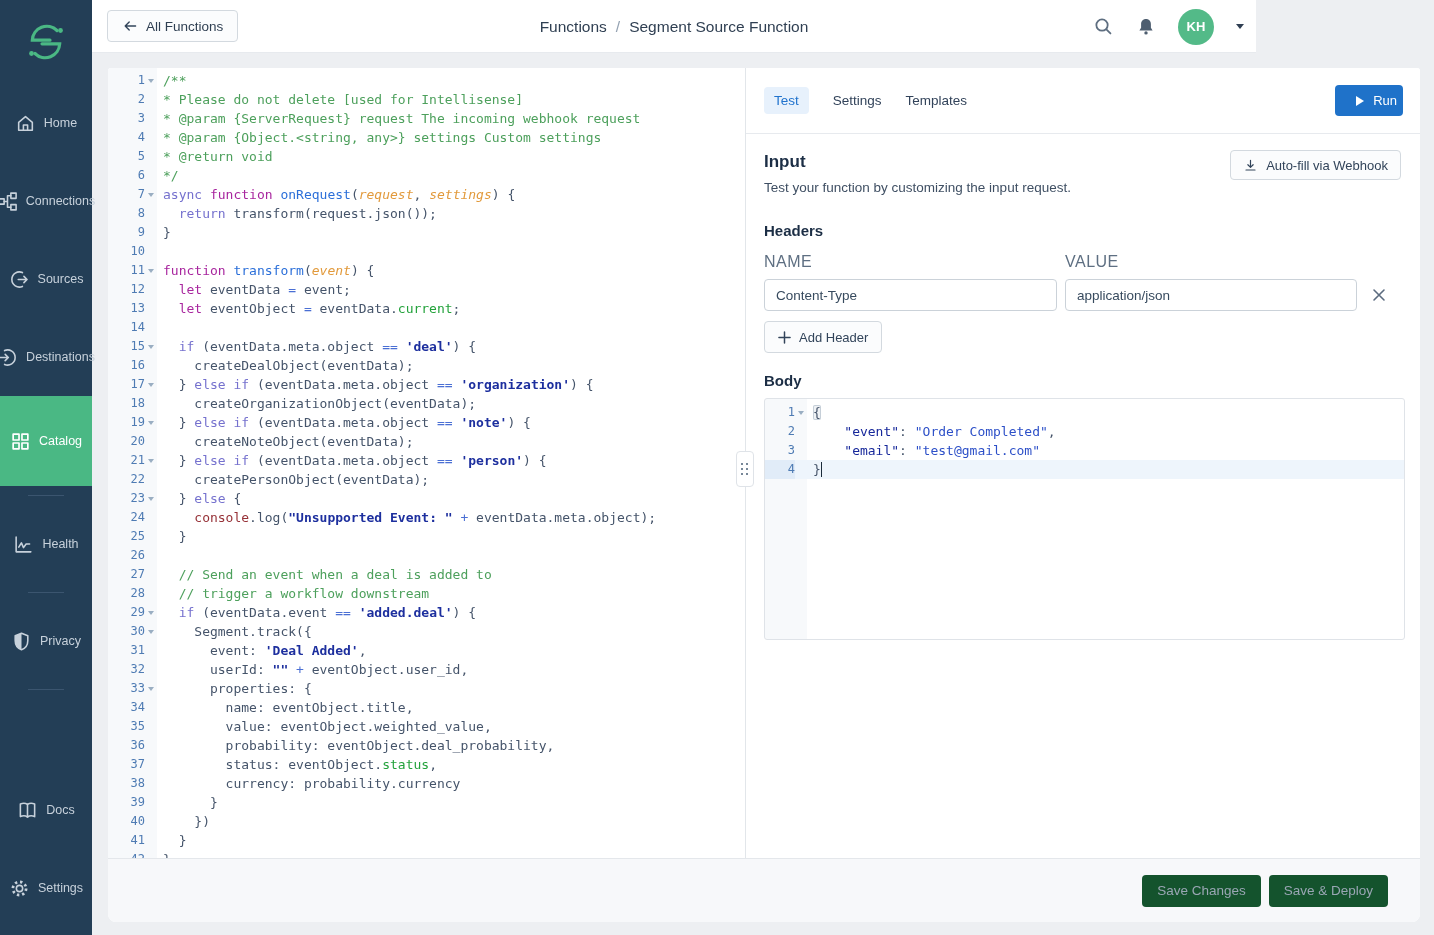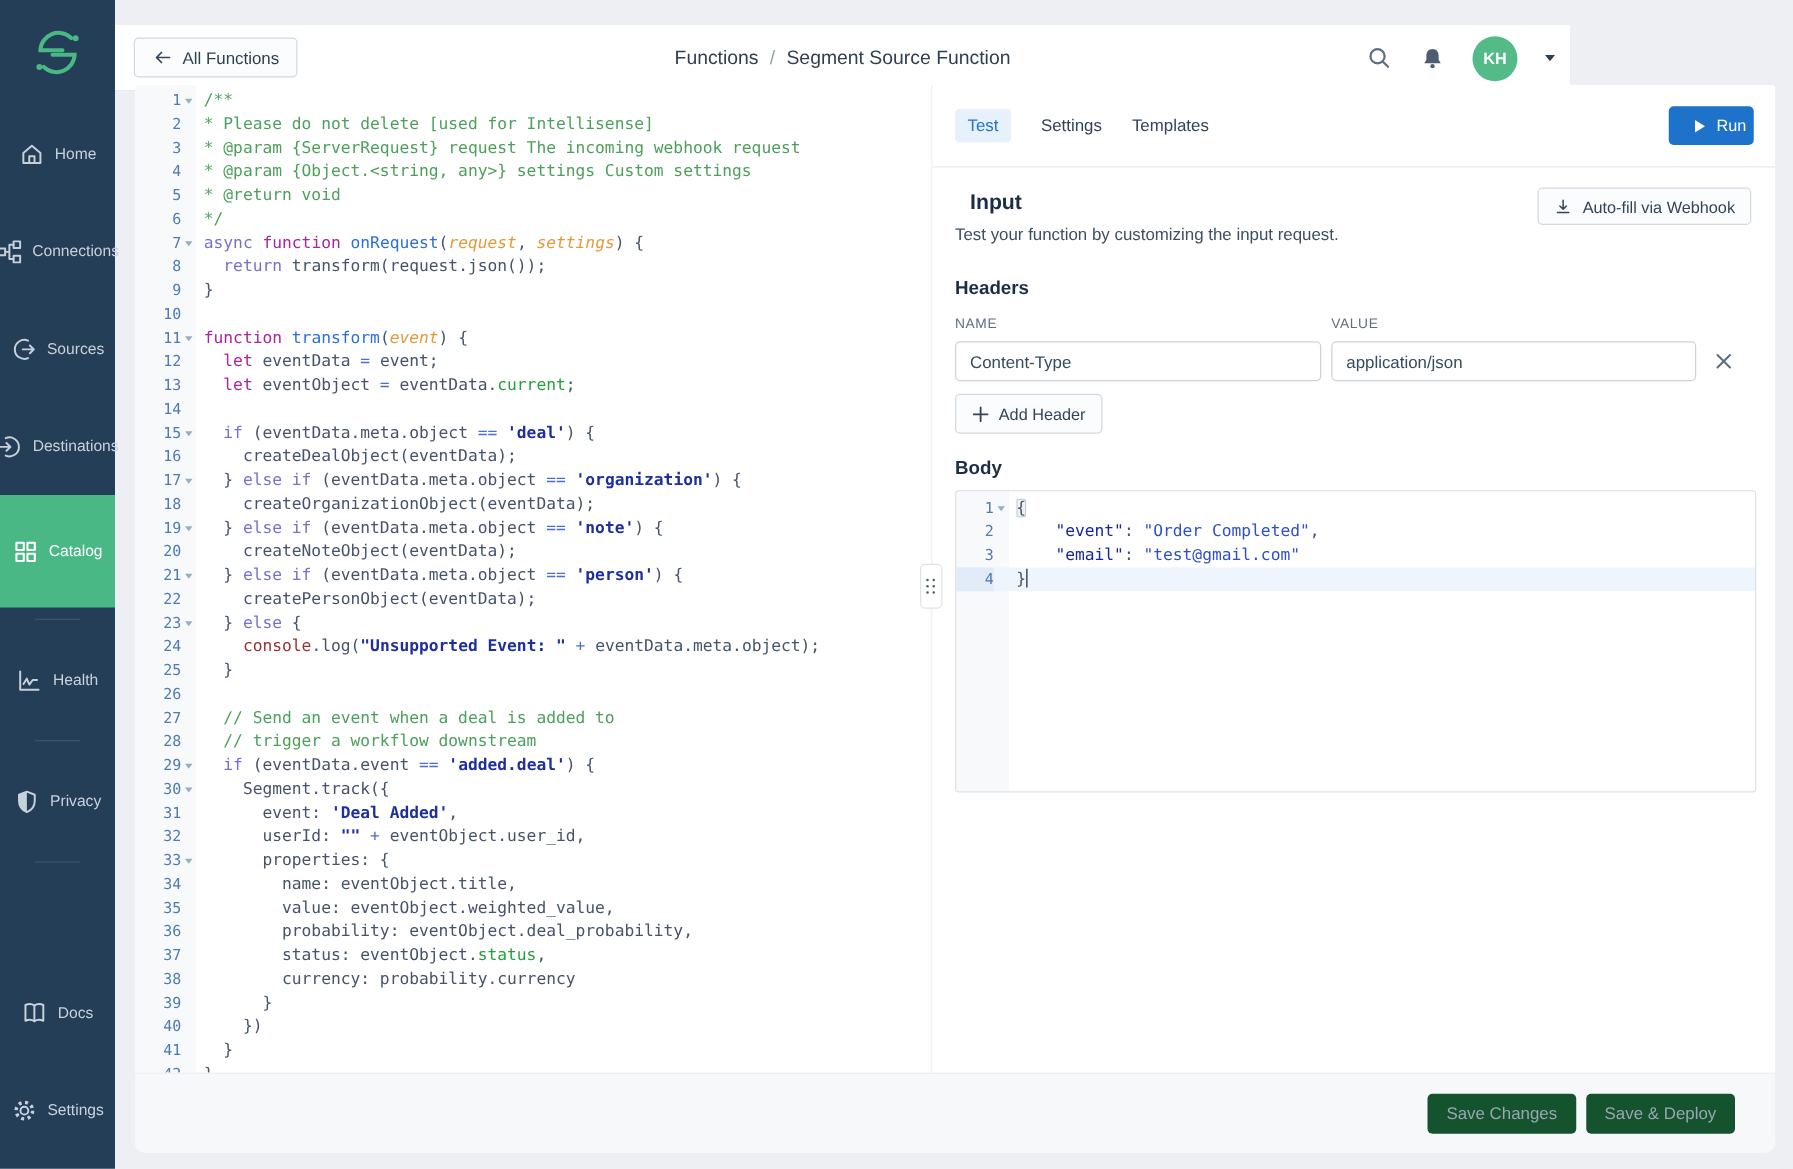--- a/index.html
+++ b/index.html
@@ -15,21 +15,21 @@
     gap:8px;color:#C7D1DB;cursor:pointer;flex-shrink:0;}
   .side-item .lbl{font-size:12.5px;}
   .side-item svg{display:block;}
   .side-item.active{background:#4AB884;color:#FFFFFF;height:90px;}
   .side-divider{height:1px;width:36px;background:#3B556F;margin:9px auto;flex-shrink:0;}
   .side-spacer{margin-top:auto;}
   .side-bottom-pad{height:8px;flex-shrink:0;}
 
   
   #topbar{position:absolute;left:92px;top:0;width:1164px;height:53px;background:#fff;
-    border-bottom:1px solid #E7EAEE;margin-top:20px;}
+    border-bottom:1px solid #E7EAEE;}
   #back-btn{position:absolute;left:15px;top:10px;height:32px;padding:0 14px;display:flex;
     align-items:center;gap:8px;background:#FBFCFD;border:1px solid #D3D9DF;border-radius:4px;
     font-size:13.5px;color:#2F3F52;cursor:pointer;}
   #breadcrumb{position:absolute;left:50%;top:0;transform:translateX(-50%);height:53px;
     display:flex;align-items:center;gap:9px;font-size:15.5px;font-weight:500;color:#2F3F52;}
   #breadcrumb .sep{color:#93A1B1;font-weight:400;}
   .topbar-right{position:absolute;right:12px;top:0;height:53px;display:flex;align-items:center;gap:22px;}
   .icon-btn{display:flex;align-items:center;justify-content:center;cursor:pointer;}
   #avatar{width:36px;height:36px;border-radius:50%;background:#53BA88;color:#fff;display:flex;
     align-items:center;justify-content:center;font-size:13px;font-weight:bold;cursor:pointer;}
@@ -82,29 +82,29 @@
   #right-pane{position:absolute;left:637px;top:0;width:675px;height:790px;border-left:1px solid #E2E6EA;
     background:#fff;border-radius:0 3px 0 0;}
   #tabbar{height:66px;border-bottom:1px solid #E7EAEE;position:relative;display:flex;
     align-items:center;padding-left:18px;gap:24px;}
   .tab{font-size:13.5px;color:#32435A;cursor:pointer;}
   .tab.active{background:#E7F1FC;color:#2173CD;padding:6px 10px;border-radius:4px;}
   #run-btn{position:absolute;right:17px;top:17px;width:68px;height:31px;background:#1F72C9;
     border:none;border-radius:4px;color:#fff;font-size:13px;display:flex;align-items:center;
     justify-content:flex-end;gap:8px;cursor:pointer;font-family:"Liberation Sans",sans-serif;}
   .rp-body{padding:18px 18px 0 18px;position:relative;}
-  #input-title{font-size:17px;font-weight:bold;color:#1C2E45;margin-left:12px;}
+  #input-title{font-size:17px;font-weight:bold;color:#1C2E45;}
   #input-sub{font-size:13.5px;color:#3F4F63;margin-top:8px;}
   #autofill-btn{position:absolute;right:19px;top:16px;height:30px;padding:0 12px;background:#FBFCFD;
     border:1px solid #D3D9DF;border-radius:4px;font-size:13px;color:#32445A;display:flex;
     align-items:center;gap:8px;cursor:pointer;font-family:"Liberation Sans",sans-serif;}
   .sec-title{font-size:15px;font-weight:bold;color:#1C2E45;}
   #headers-title{margin-top:27px;}
   .field-labels{display:flex;margin-top:14px;}
-  .field-labels span{font-size:11px;letter-spacing:.5px;color:#5E6F82;}
+  .field-labels span{font-size:16px;letter-spacing:.5px;color:#5E6F82;}
   .lbl-name{width:301px;}
   .header-row{display:flex;align-items:center;margin-top:8px;}
   .txt-input{height:32px;border:1px solid #CBD2D9;border-radius:4px;padding:0 11px;
     font-size:13.5px;color:#374A5E;font-family:"Liberation Sans",sans-serif;background:#fff;outline:none;}
   #hdr-name{width:293px;margin-right:8px;}
   #hdr-value{width:292px;}
   #hdr-remove{margin-left:13px;background:none;border:none;padding:2px;cursor:pointer;display:flex;}
   #add-header-btn{margin-top:10px;height:32px;padding:0 13px;background:#FBFCFD;border:1px solid #D3D9DF;
     border-radius:4px;font-size:13px;color:#32445A;display:flex;align-items:center;gap:8px;cursor:pointer;
     font-family:"Liberation Sans",sans-serif;}

